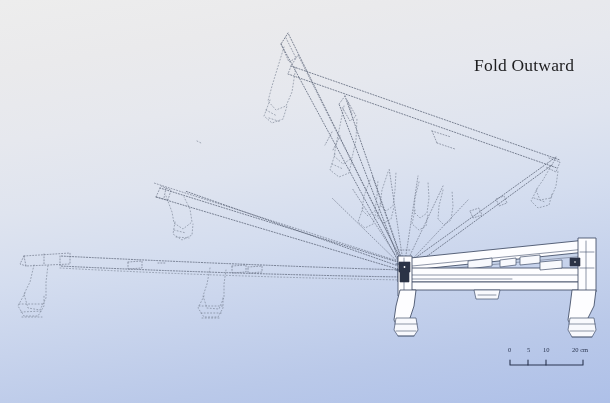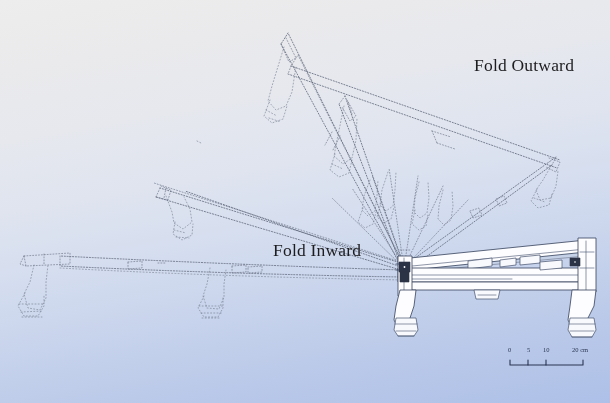--- a/index.html
+++ b/index.html
@@ -285,21 +285,20 @@
       <path class="solid" style="stroke:#2a3550;stroke-width:1.1" d="M510,360 L510,365 L528,365 L528,360"></path>
 
       <path class="solid" style="stroke:#2a3550;stroke-width:1.1" d="M528,365 L546,365 L546,360"></path>
 
       <path class="solid" style="stroke:#2a3550;stroke-width:1.1" d="M546,365 L583,365 L583,360"></path>
     </g>
   </svg>
 
   <div class="label" id="label-fold-outward">Fold Outward</div>
 
-  <div class="label" id="label-fold-inward">Fold Inward</div>
 
   <div id="scalebar">
     <span class="scale-tick-label" id="scale-lbl-0">0</span>
     <span class="scale-tick-label" id="scale-lbl-5">5</span>
     <span class="scale-tick-label" id="scale-lbl-10">10</span>
     <span class="scale-tick-label" id="scale-lbl-20">20 cm</span>
   </div>
 
 </div>
 

